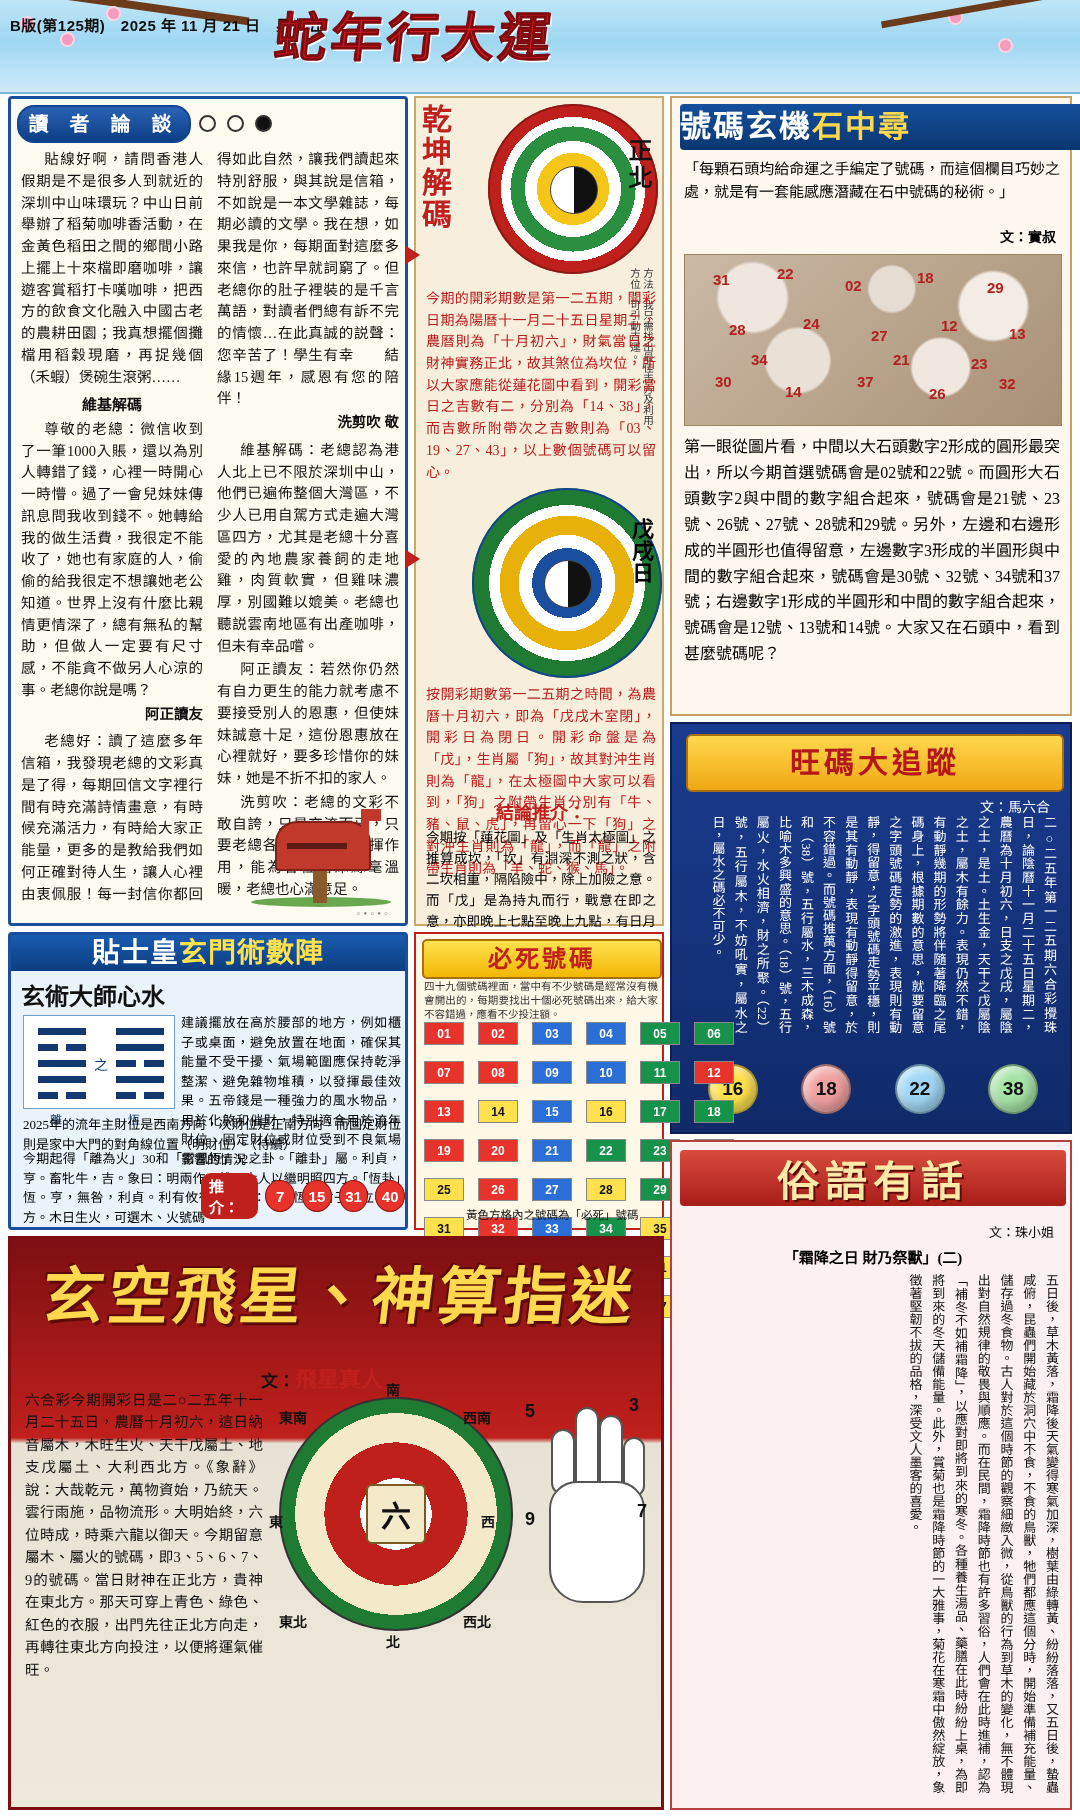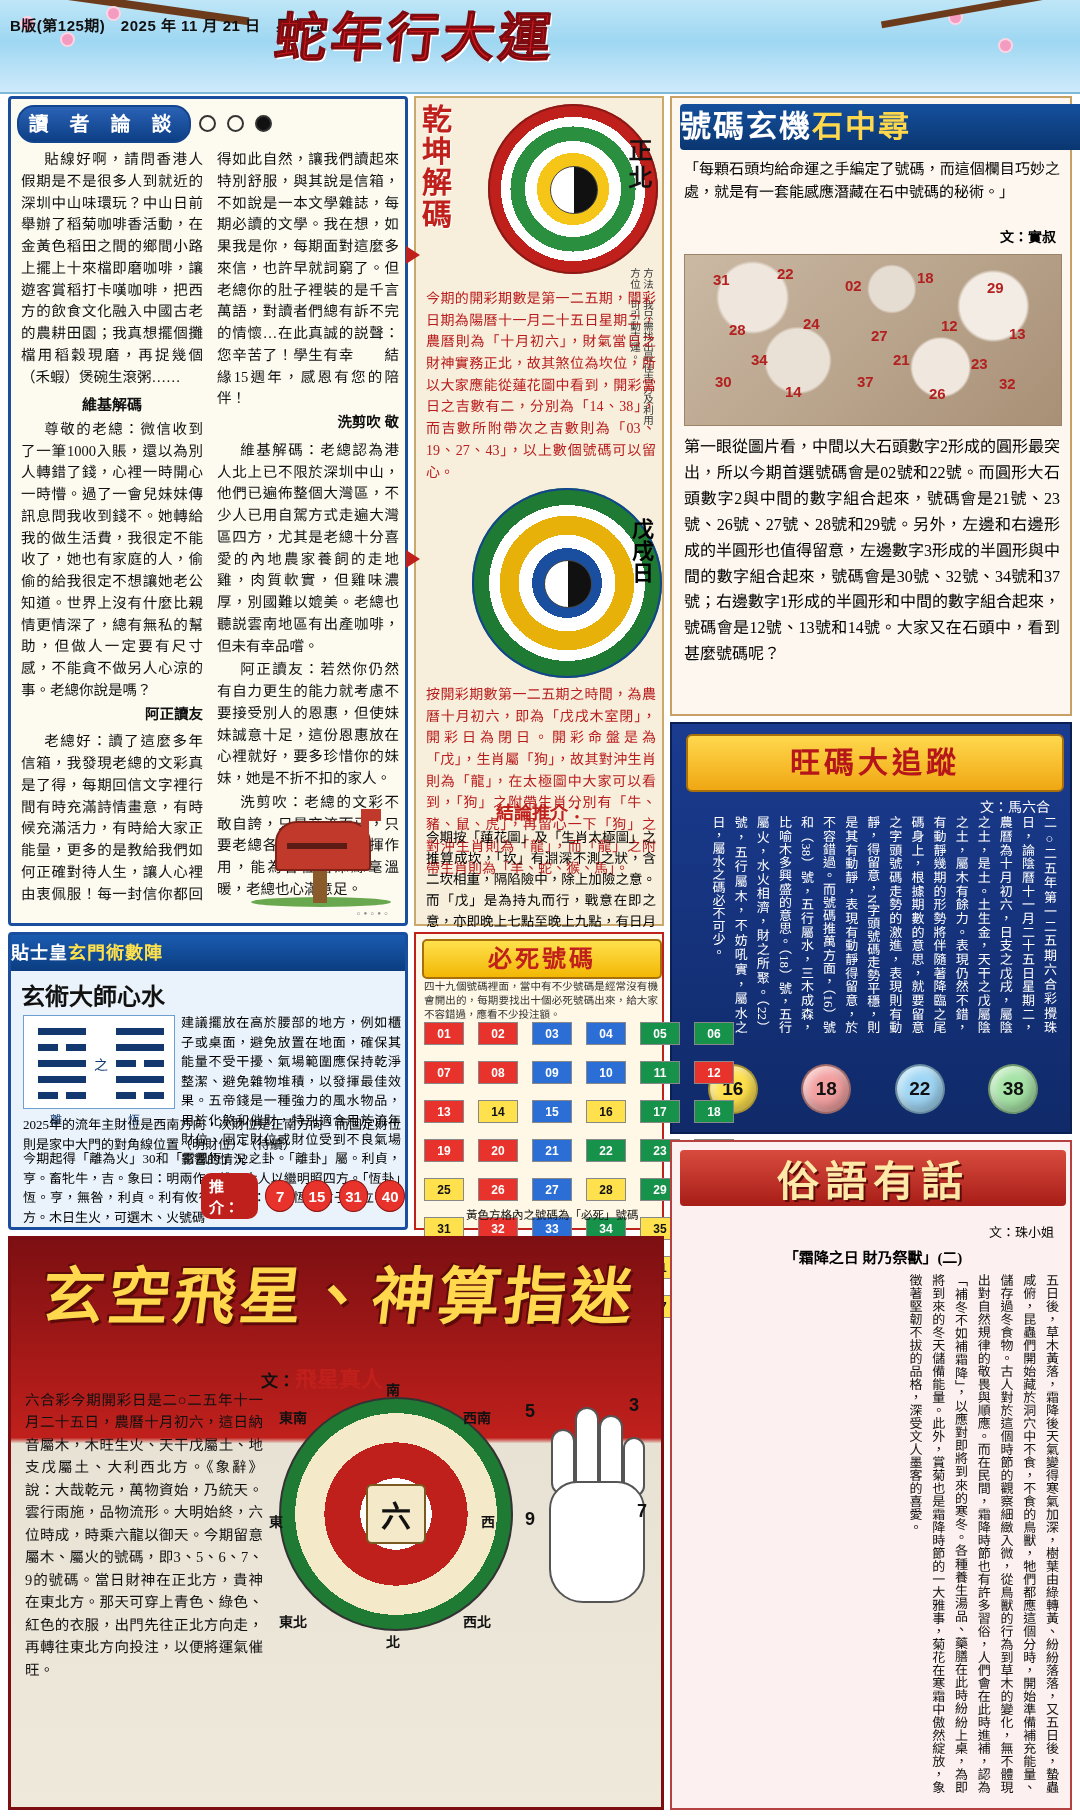--- a/index.html
+++ b/index.html
@@ -180,21 +180,21 @@
   }
 
   
   .tips{
     left:8px;top:932px;width:400px;height:298px;
     background:#eaf3fb;border:3px solid #1a4fa0;border-radius:4px;
   }
   .tips-ttl{
     position:absolute;left:0;top:0;width:394px;height:36px;
     background:linear-gradient(180deg,#1a5bb0,#0b3d80);
-    color:#fff;text-align:left;line-height:36px;font-size:18px;font-weight:bold;letter-spacing:1px;
+    color:#fff;text-align:center;line-height:36px;font-size:28px;font-weight:bold;letter-spacing:1px;
   }
   .tips-ttl em{font-style:normal;color:#ffe14d;}
   .tips-sub{
     position:absolute;left:10px;top:42px;font-size:27px;font-weight:bold;color:#0b3d80;
   }
   .tips-sub span{color:#111;font-size:24px;}
   .hexbox{
     position:absolute;left:12px;top:80px;width:150px;height:92px;
     background:#fff;border:1px solid #6d9fd1;
   }

